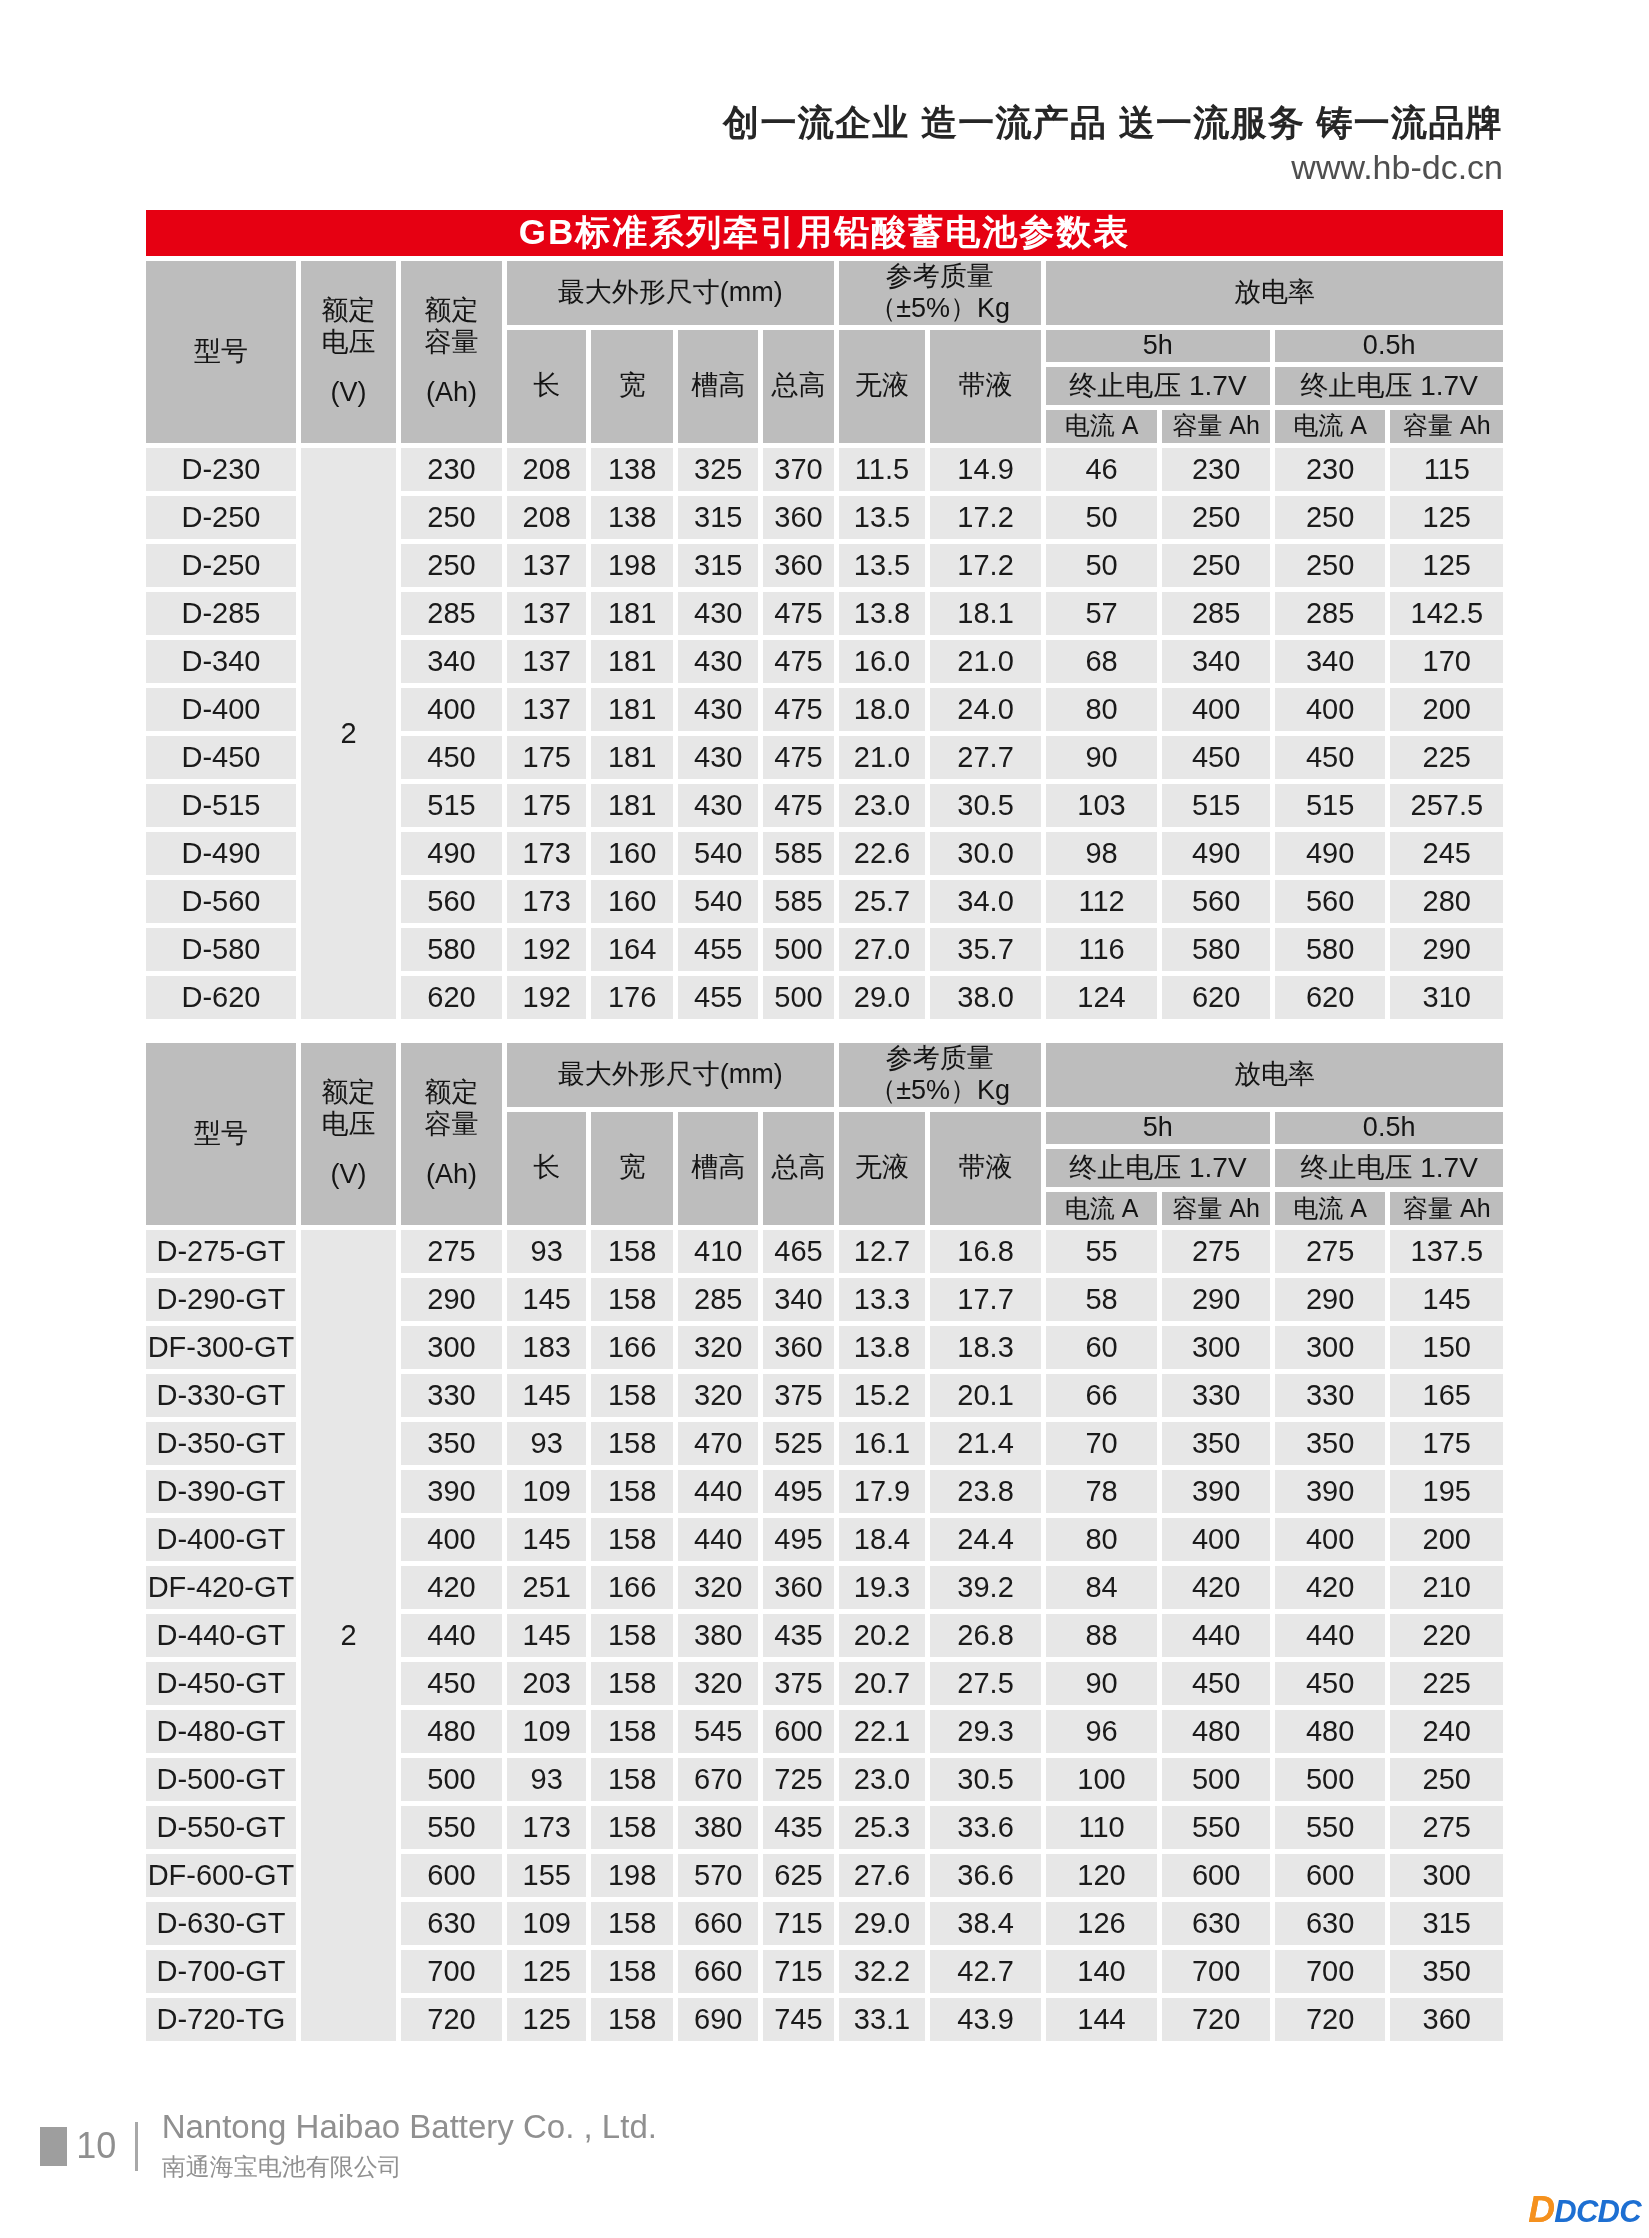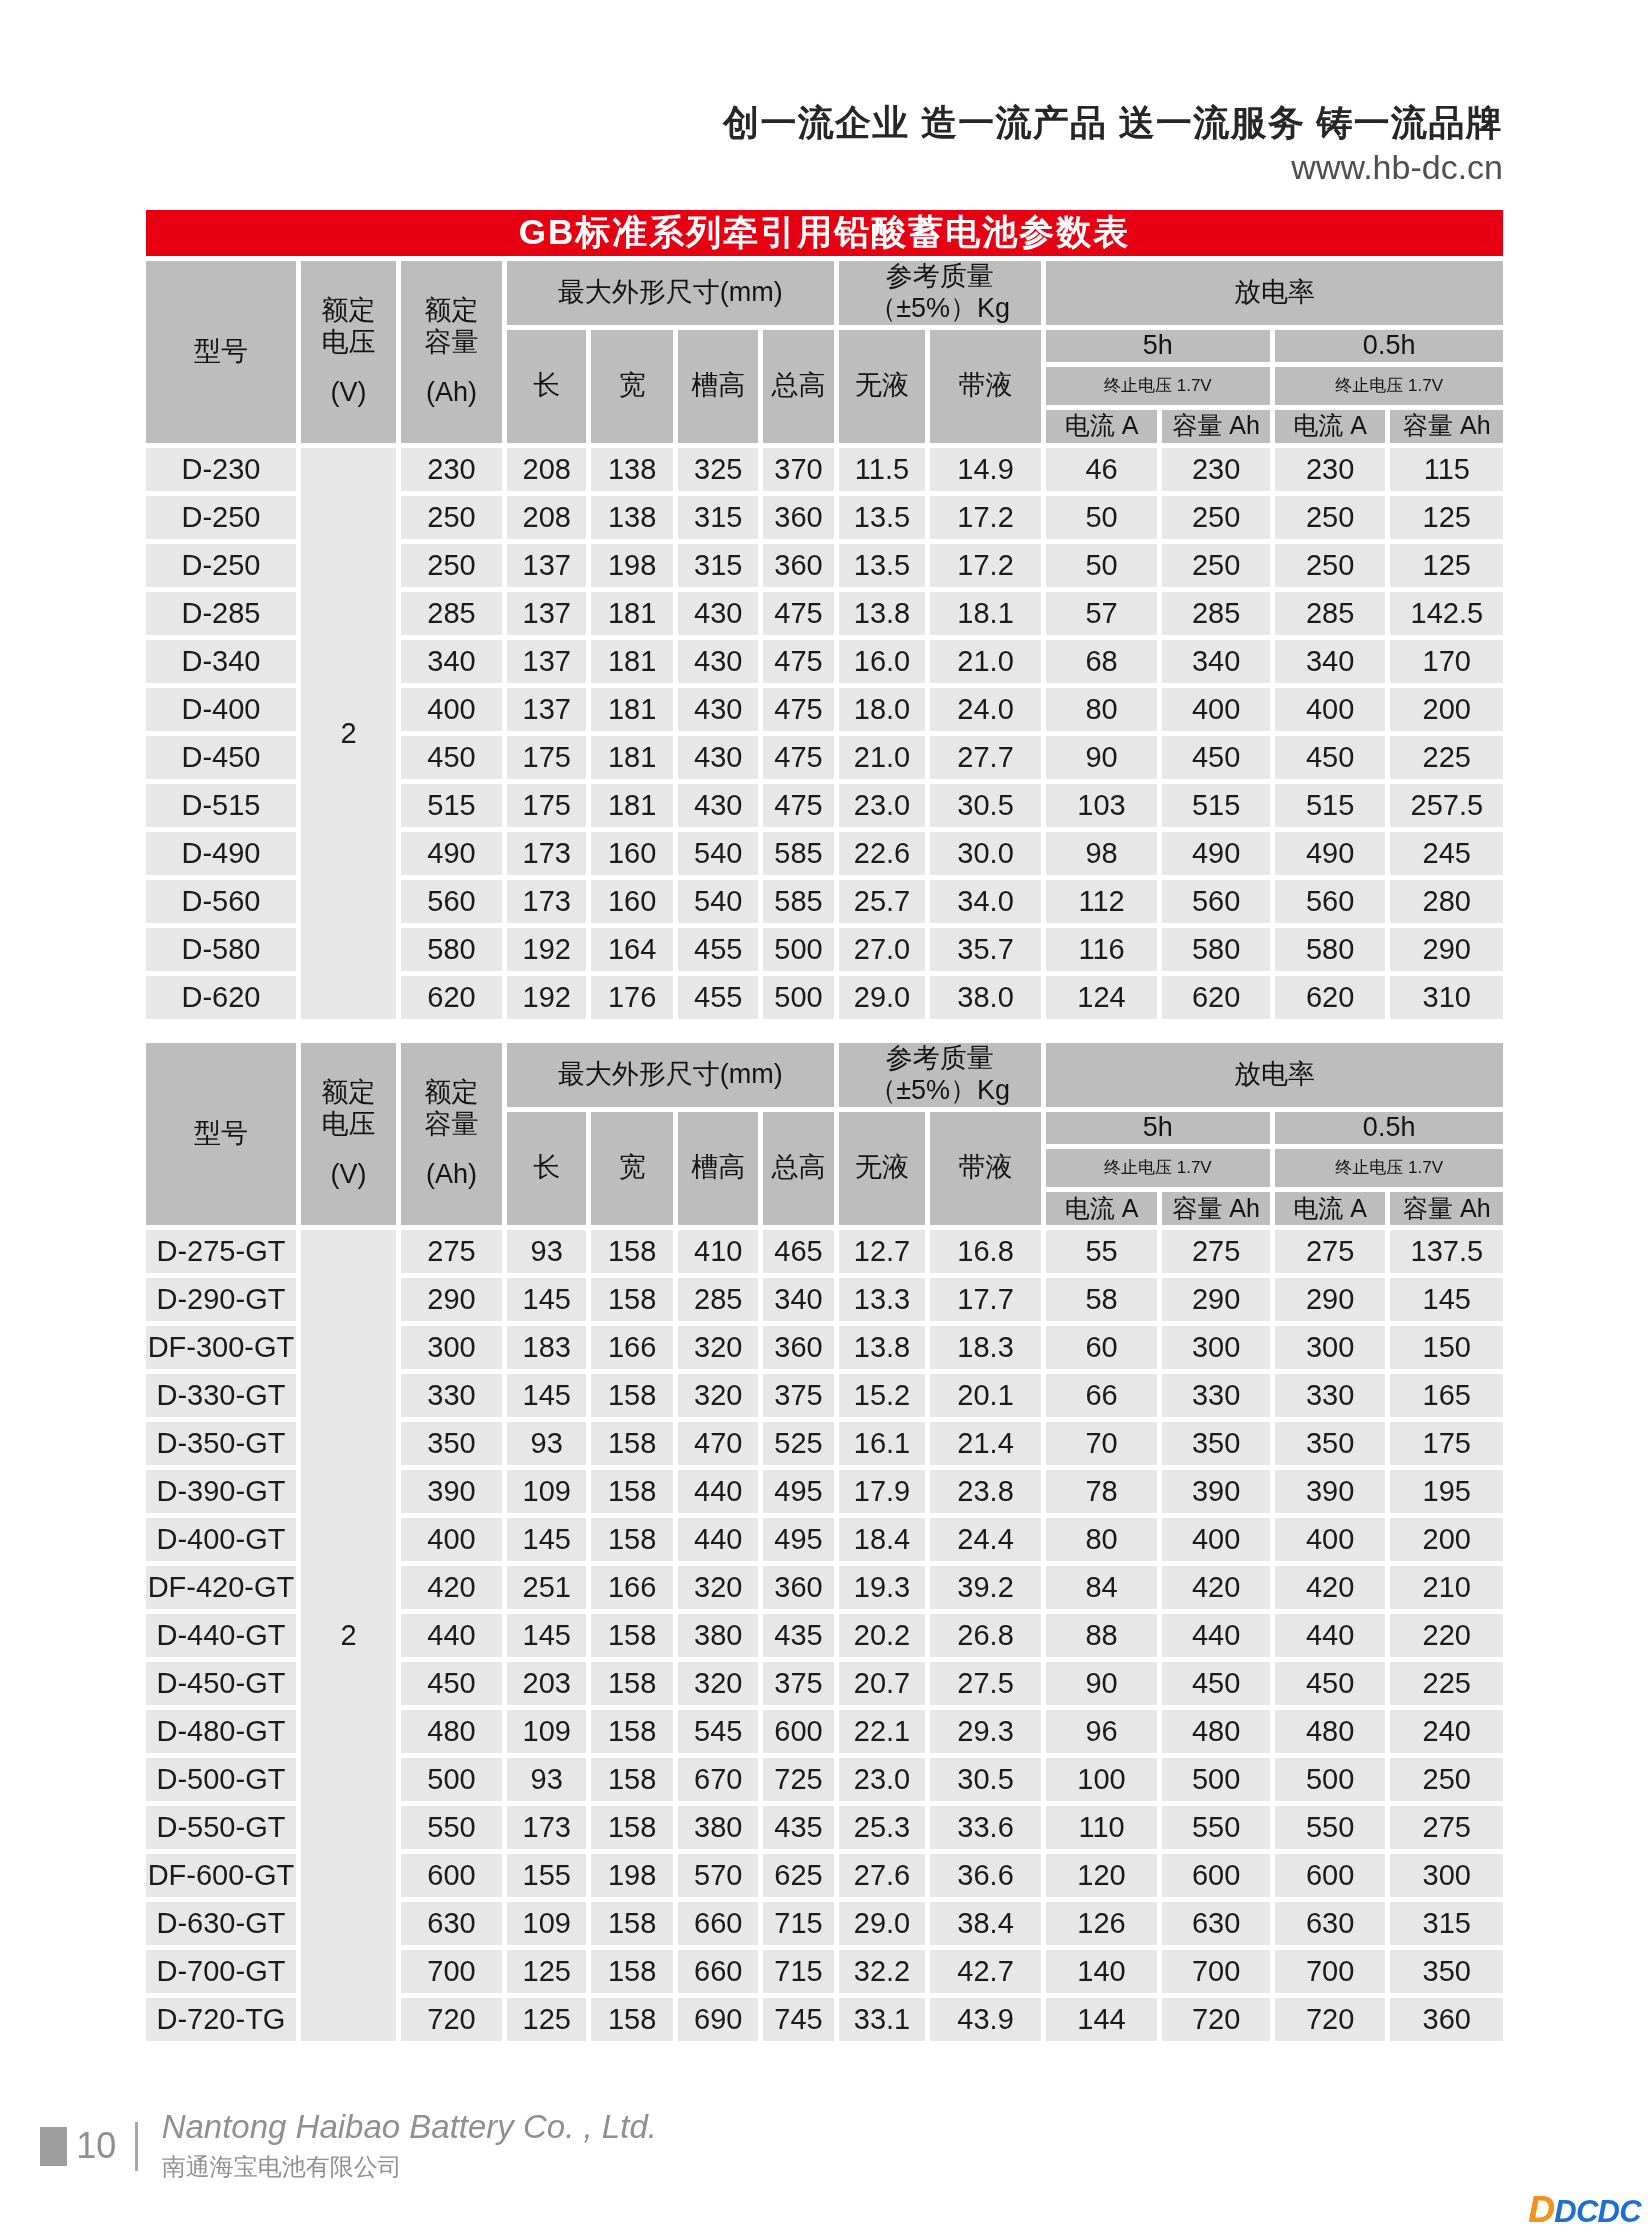--- a/index.html
+++ b/index.html
@@ -34,35 +34,35 @@
     background:#bdbdbd;font-weight:400;color:#141414;
     text-align:center;vertical-align:middle;
     font-size:25px;line-height:1.18;padding:0;
   }
   table.spec td{
     background:#e7e7e7;text-align:center;vertical-align:middle;
     font-size:29px;color:#1a1a1a;height:43px;padding:0;
   }
   tr.h-row1 th{height:56px;font-size:27px;}
   tr.h-row2 th{height:32px;font-size:27px;}
-  tr.h-row3 th{height:38px;font-size:17px;}
+  tr.h-row3 th{height:38px;font-size:28px;}
   tr.h-row4 th{height:33px;font-size:25px;}
   th.stack span{display:block;}
   th.stack .unit{margin-top:18.6px;}
   th.twolines span{display:block;}
 
   
   .footer{
     position:absolute;left:0;bottom:56px;
     display:flex;align-items:center;
   }
   .page-square{width:27px;height:39px;background:#9e9e9e;}
   .page-num{font-size:36px;color:#8f8f8f;margin-left:9.3px;}
   .foot-divider{width:2.7px;height:49px;background:#a8a8a8;margin:0 24px 0 18.6px;}
-  .company-en{font-size:33px;color:#909090;line-height:1.1;font-style:italic;}
+  .company-en{font-size:33px;color:#909090;line-height:1.1;}
   .company-cn{font-size:24px;color:#909090;margin-top:5.3px;}
 
   .logo{
     position:absolute;right:8px;bottom:8px;
     font-weight:700;font-style:italic;letter-spacing:-0.7px;
     white-space:nowrap;
   }
   .logo-d{
     font-size:37px;
     background:linear-gradient(135deg,#ffd400,#f5911e,#ef6c00);

